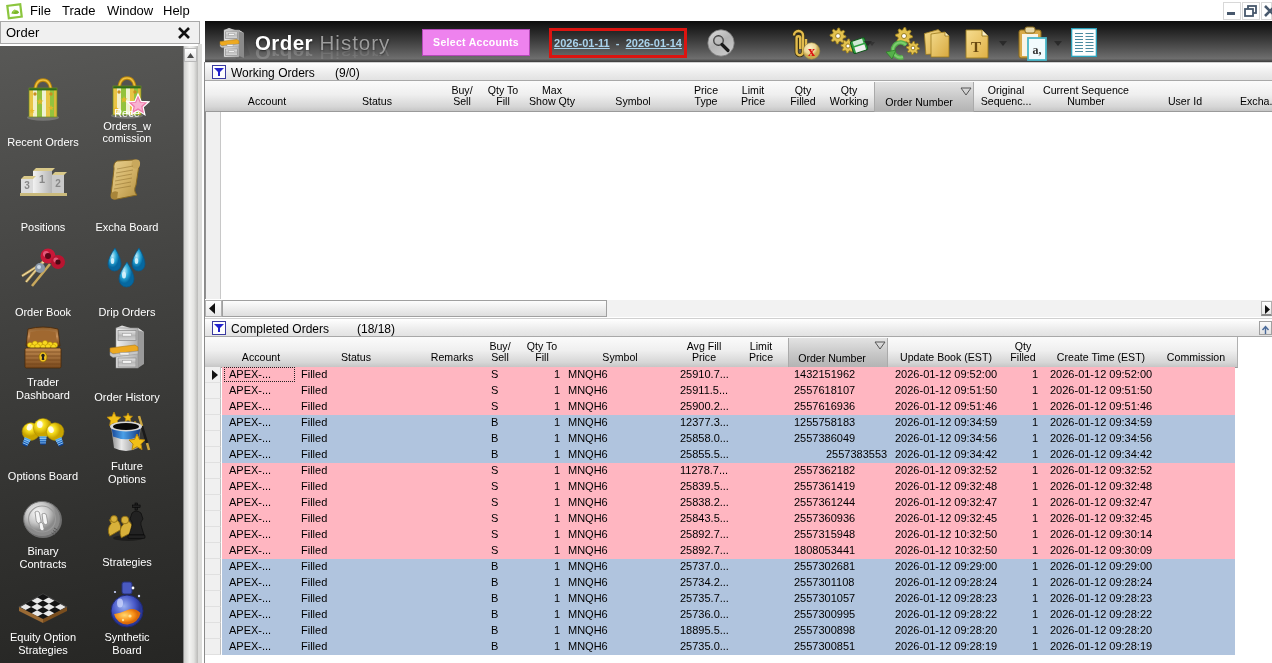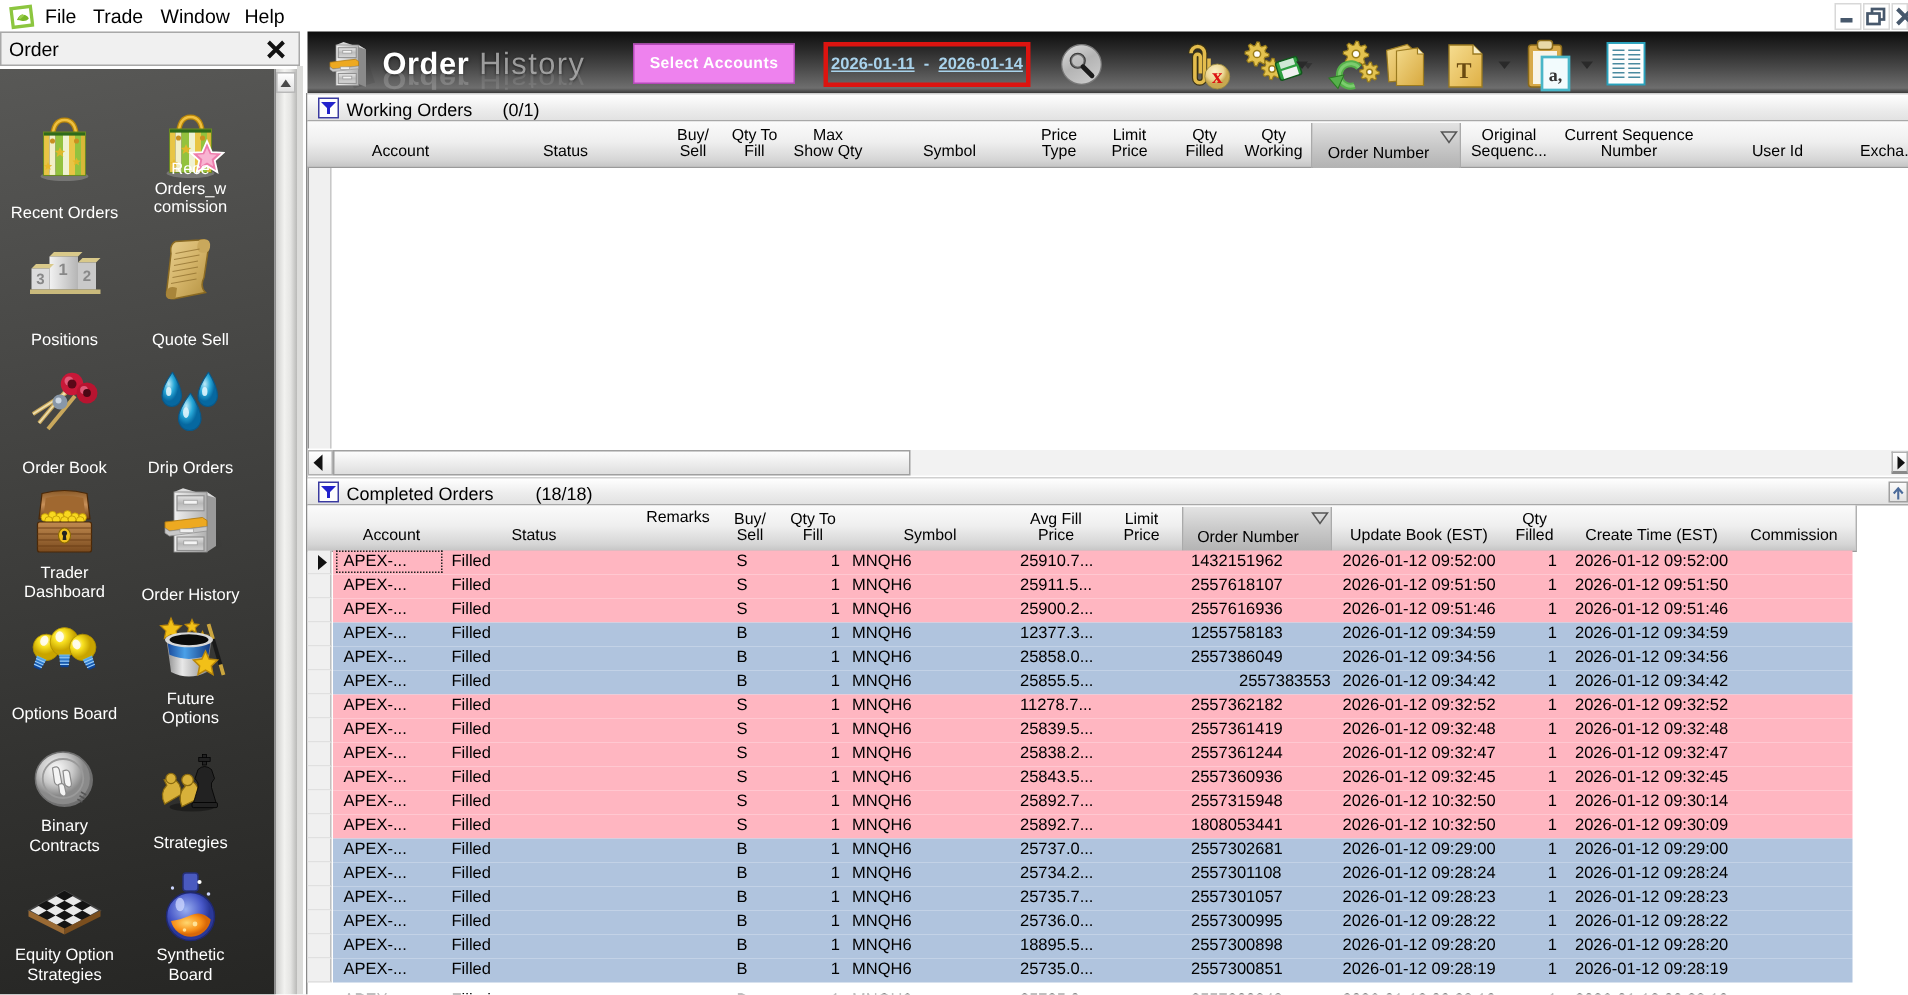--- a/index.html
+++ b/index.html
@@ -183,21 +183,21 @@
 <g stroke="#8a6a2a" stroke-width="0.7" opacity="0.7">
 <line x1="14" y1="14" x2="30" y2="11"></line>
         <line x1="13" y1="18" x2="30" y2="15"></line>
         <line x1="13" y1="22" x2="29" y2="19"></line>
         <line x1="12" y1="26" x2="29" y2="23"></line>
         <line x1="12" y1="30" x2="28" y2="27"></line>
         <line x1="11" y1="34" x2="28" y2="31"></line>
       </g>
 </svg>
   </div>
-<div class="licon" style="left:85px;top:221px">Quote Sell</div>
+<div class="licon" style="left:85px;top:221px">Excha Board</div>
 <div class="licon" style="left:1px;top:242px">
     <svg width="50" height="48" viewBox="0 0 50 48">
 <g stroke="#c9a85c" stroke-width="2.6">
         <line x1="8" y1="40" x2="28" y2="16"></line>
         <line x1="4" y1="34" x2="26" y2="20"></line>
         <line x1="14" y1="44" x2="32" y2="22"></line>
       </g>
 <g stroke="#efe0b0" stroke-width="1">
         <line x1="8" y1="40" x2="28" y2="16"></line>
         <line x1="4" y1="34" x2="26" y2="20"></line>
@@ -583,21 +583,21 @@
 <path d="M4 5.5 h8 M4 8.5 h8 M4 11.5 h8 M4 14.5 h8 M4 17.5 h8 M4 20.5 h8 M4 23.5 h8"></path>
 <path d="M14.5 5.5 h8 M14.5 8.5 h8 M14.5 11.5 h8 M14.5 14.5 h8 M14.5 17.5 h8 M14.5 20.5 h8 M14.5 23.5 h8"></path>
 </g>
   </svg>
 
 <div class="abs secbar" style="left:205px;top:62px;width:1067px;height:19px">
   <div class="filtericon" style="left:7px;top:2px"><svg width="12" height="12">
         <polygon points="1,2 11,2 7,6 7,10 5,10 5,6" fill="#2222cc"></polygon>
       </svg></div>
   <span style="position:absolute;left:26px;top:3px">Working Orders</span>
-  <span style="position:absolute;left:130px;top:3px">(0/1)</span>
+  <span style="position:absolute;left:130px;top:3px">(9/0)</span>
 </div>
 <div class="abs thead" style="left:205px;top:81px;width:1067px;height:31px"></div>
 <div class="abs hc" style="left:222px;top:96px;width:90px">Account</div>
 <div class="abs hc" style="left:332px;top:96px;width:90px">Status</div>
 <div class="abs hc" style="left:417px;top:85px;width:90px">Buy/<br>Sell</div>
 <div class="abs hc" style="left:458px;top:85px;width:90px">Qty To<br>Fill</div>
 <div class="abs hc" style="left:507px;top:85px;width:90px">Max<br>Show Qty</div>
 <div class="abs hc" style="left:588px;top:96px;width:90px">Symbol</div>
 <div class="abs hc" style="left:661px;top:85px;width:90px">Price<br>Type</div>
 <div class="abs hc" style="left:708px;top:85px;width:90px">Limit<br>Price</div>
@@ -631,21 +631,21 @@
       </svg></div>
   <span style="position:absolute;left:26px;top:3px">Completed Orders</span>
   <span style="position:absolute;left:152px;top:3px">(18/18)</span>
 </div>
 <div class="abs sbtn" style="left:1259px;top:321px;width:13px;height:14px;background:linear-gradient(#fbfbfb,#e2e2e2);border:1px solid #a0a0a0;"><svg width="11" height="12">
       <path d="M5.5 10 L5.5 3 M2.5 6 L5.5 2.5 L8.5 6" stroke="#4a6a9a" stroke-width="1.4" fill="none"></path>
     </svg></div>
 <div class="abs thead" style="left:205px;top:337px;width:1033px;height:31px;border-right:1px solid #b0b0b0"></div>
 <div class="abs hc" style="left:216px;top:352px;width:90px">Account</div>
 <div class="abs hc" style="left:311px;top:352px;width:90px">Status</div>
-<div class="abs hc" style="left:407px;top:340px;width:90px">Remarks</div>
+<div class="abs hc" style="left:407px;top:352px;width:90px">Remarks</div>
 <div class="abs hc" style="left:455px;top:341px;width:90px">Buy/<br>Sell</div>
 <div class="abs hc" style="left:497px;top:341px;width:90px">Qty To<br>Fill</div>
 <div class="abs hc" style="left:575px;top:352px;width:90px">Symbol</div>
 <div class="abs hc" style="left:659px;top:341px;width:90px">Avg Fill<br>Price</div>
 <div class="abs hc" style="left:716px;top:341px;width:90px">Limit<br>Price</div>
 <div class="abs sortcell" style="left:788px;top:338px;width:100px;height:30px"></div>
 <div class="abs hc" style="left:782px;top:353px;width:100px">Order Number</div>
 <svg class="abs" style="left:874px;top:341px" width="12" height="10">
     <polygon points="1,1 11,1 6,8" fill="none" stroke="#555" stroke-width="1"></polygon>
   </svg>

